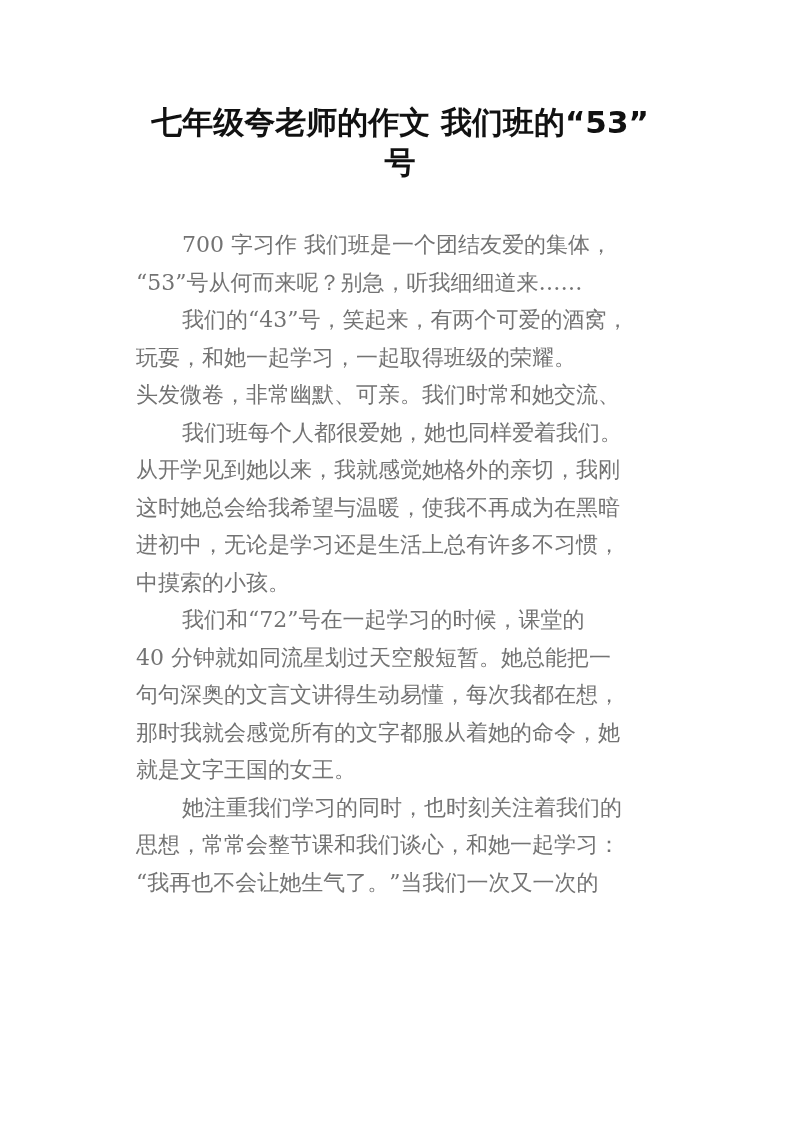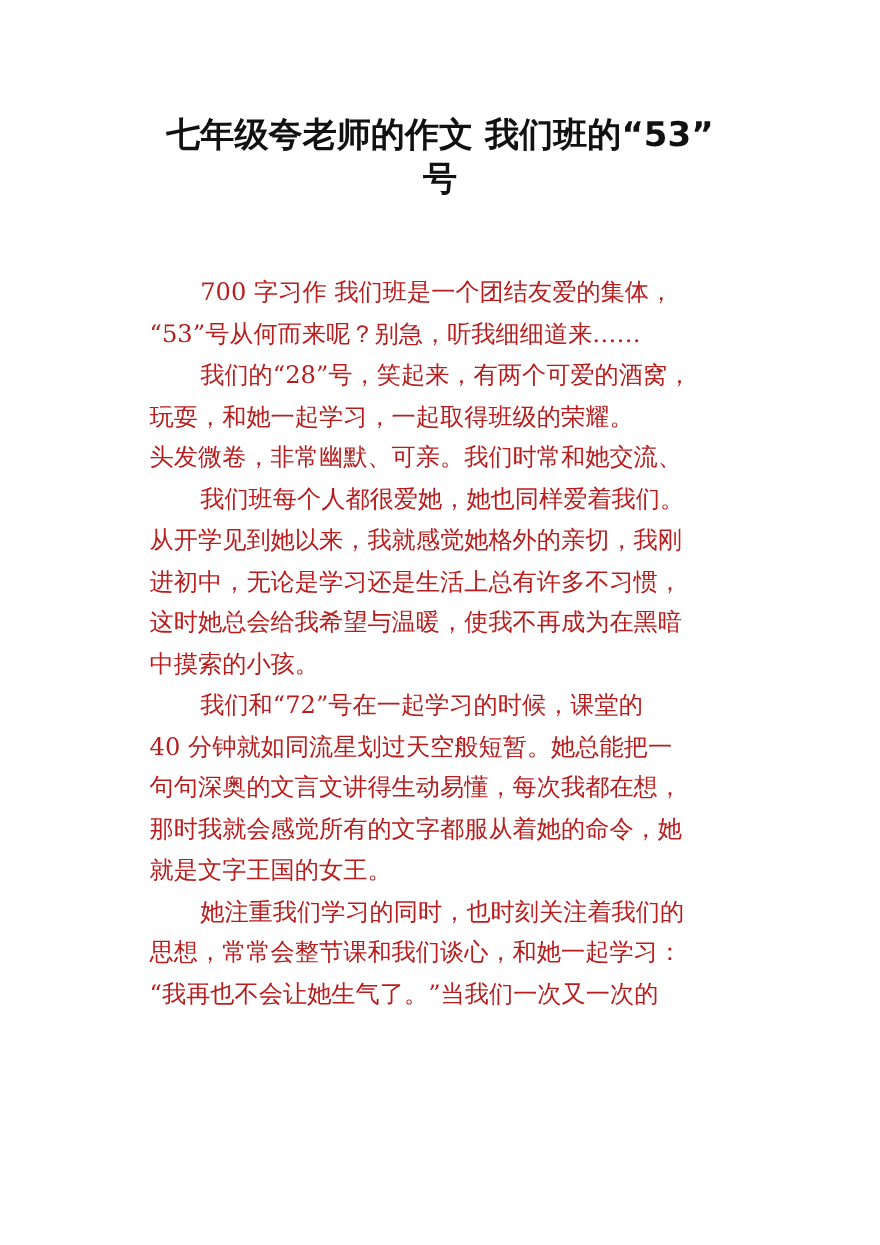--- a/index.html
+++ b/index.html
@@ -32,24 +32,24 @@
     color: #111111;
     letter-spacing: 0px;
     white-space: nowrap;
   }
   .title.l1 { top: 102px; }
   .title.l2 { top: 142px; }
   .body-text {
     position: absolute;
     left: 136px;
     width: 540px;
-    top: 248px;
+    top: 226px;
     font-family: "DejaVu Serif", "Liberation Serif", serif;
     font-size: 22px;
-    color: #b91c1c;
+    color: #737373;
   }
   .line {
     height: 37.5px;
     line-height: 37.5px;
     white-space: nowrap;
   }
   .line.indent {
     padding-left: 46px;
   }
 </style>
@@ -59,28 +59,28 @@
 <div class="page">
 
   <div class="title l1">七年级夸老师的作文  我们班的“53”</div>
   <div class="title l2">号</div>
 
   <div class="body-text">
 
     <div class="line indent">700 字习作    我们班是一个团结友爱的集体，</div>
     <div class="line">“53”号从何而来呢？别急，听我细细道来……</div>
 
-    <div class="line indent">我们的“28”号，笑起来，有两个可爱的酒窝，</div>
+    <div class="line indent">我们的“43”号，笑起来，有两个可爱的酒窝，</div>
     <div class="line">玩耍，和她一起学习，一起取得班级的荣耀。</div>
     <div class="line">头发微卷，非常幽默、可亲。我们时常和她交流、</div>
 
     <div class="line indent">我们班每个人都很爱她，她也同样爱着我们。</div>
     <div class="line">从开学见到她以来，我就感觉她格外的亲切，我刚</div>
+    <div class="line">这时她总会给我希望与温暖，使我不再成为在黑暗</div>
     <div class="line">进初中，无论是学习还是生活上总有许多不习惯，</div>
-    <div class="line">这时她总会给我希望与温暖，使我不再成为在黑暗</div>
     <div class="line">中摸索的小孩。</div>
 
     <div class="line indent">我们和“72”号在一起学习的时候，课堂的</div>
     <div class="line">40 分钟就如同流星划过天空般短暂。她总能把一</div>
     <div class="line">句句深奥的文言文讲得生动易懂，每次我都在想，</div>
     <div class="line">那时我就会感觉所有的文字都服从着她的命令，她</div>
     <div class="line">就是文字王国的女王。</div>
 
     <div class="line indent">她注重我们学习的同时，也时刻关注着我们的</div>
     <div class="line">思想，常常会整节课和我们谈心，和她一起学习：</div>

